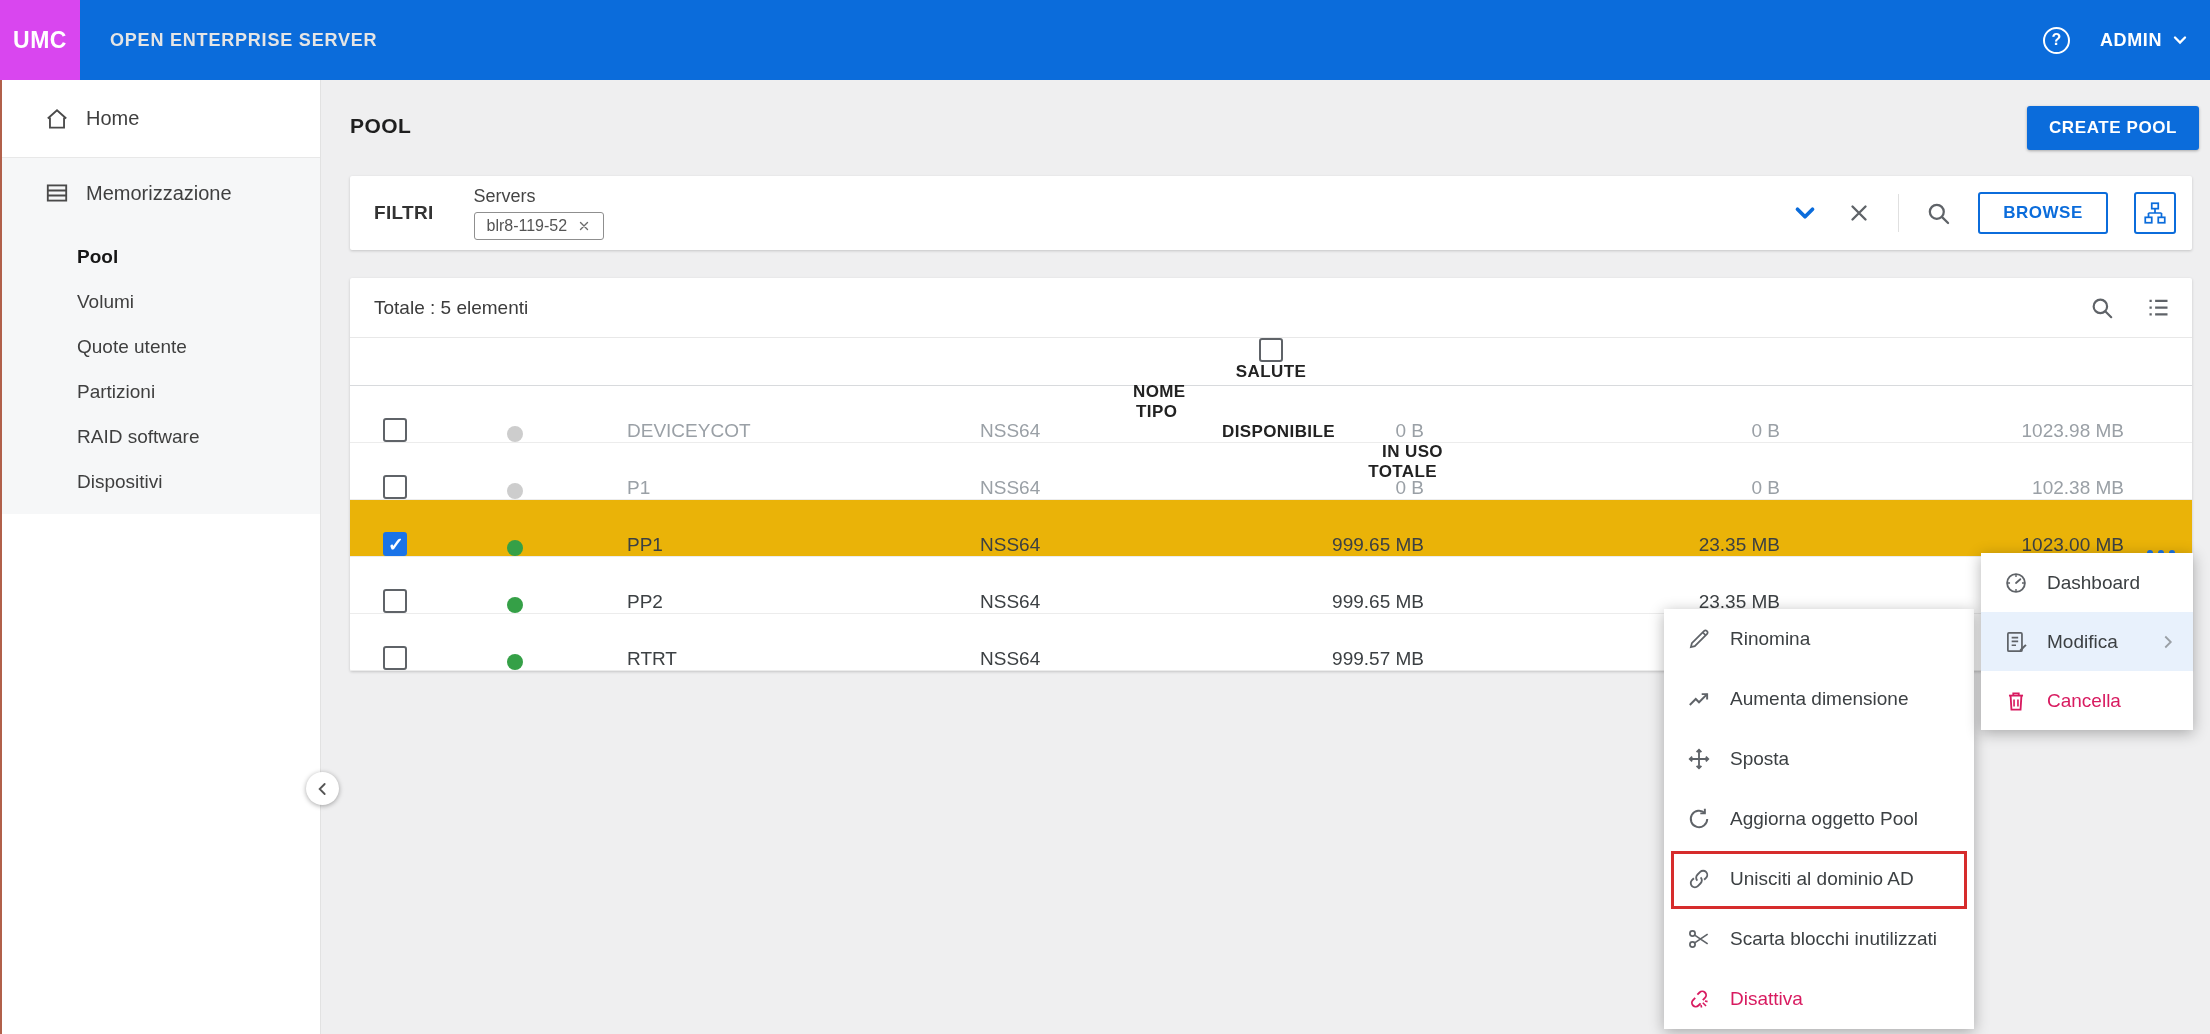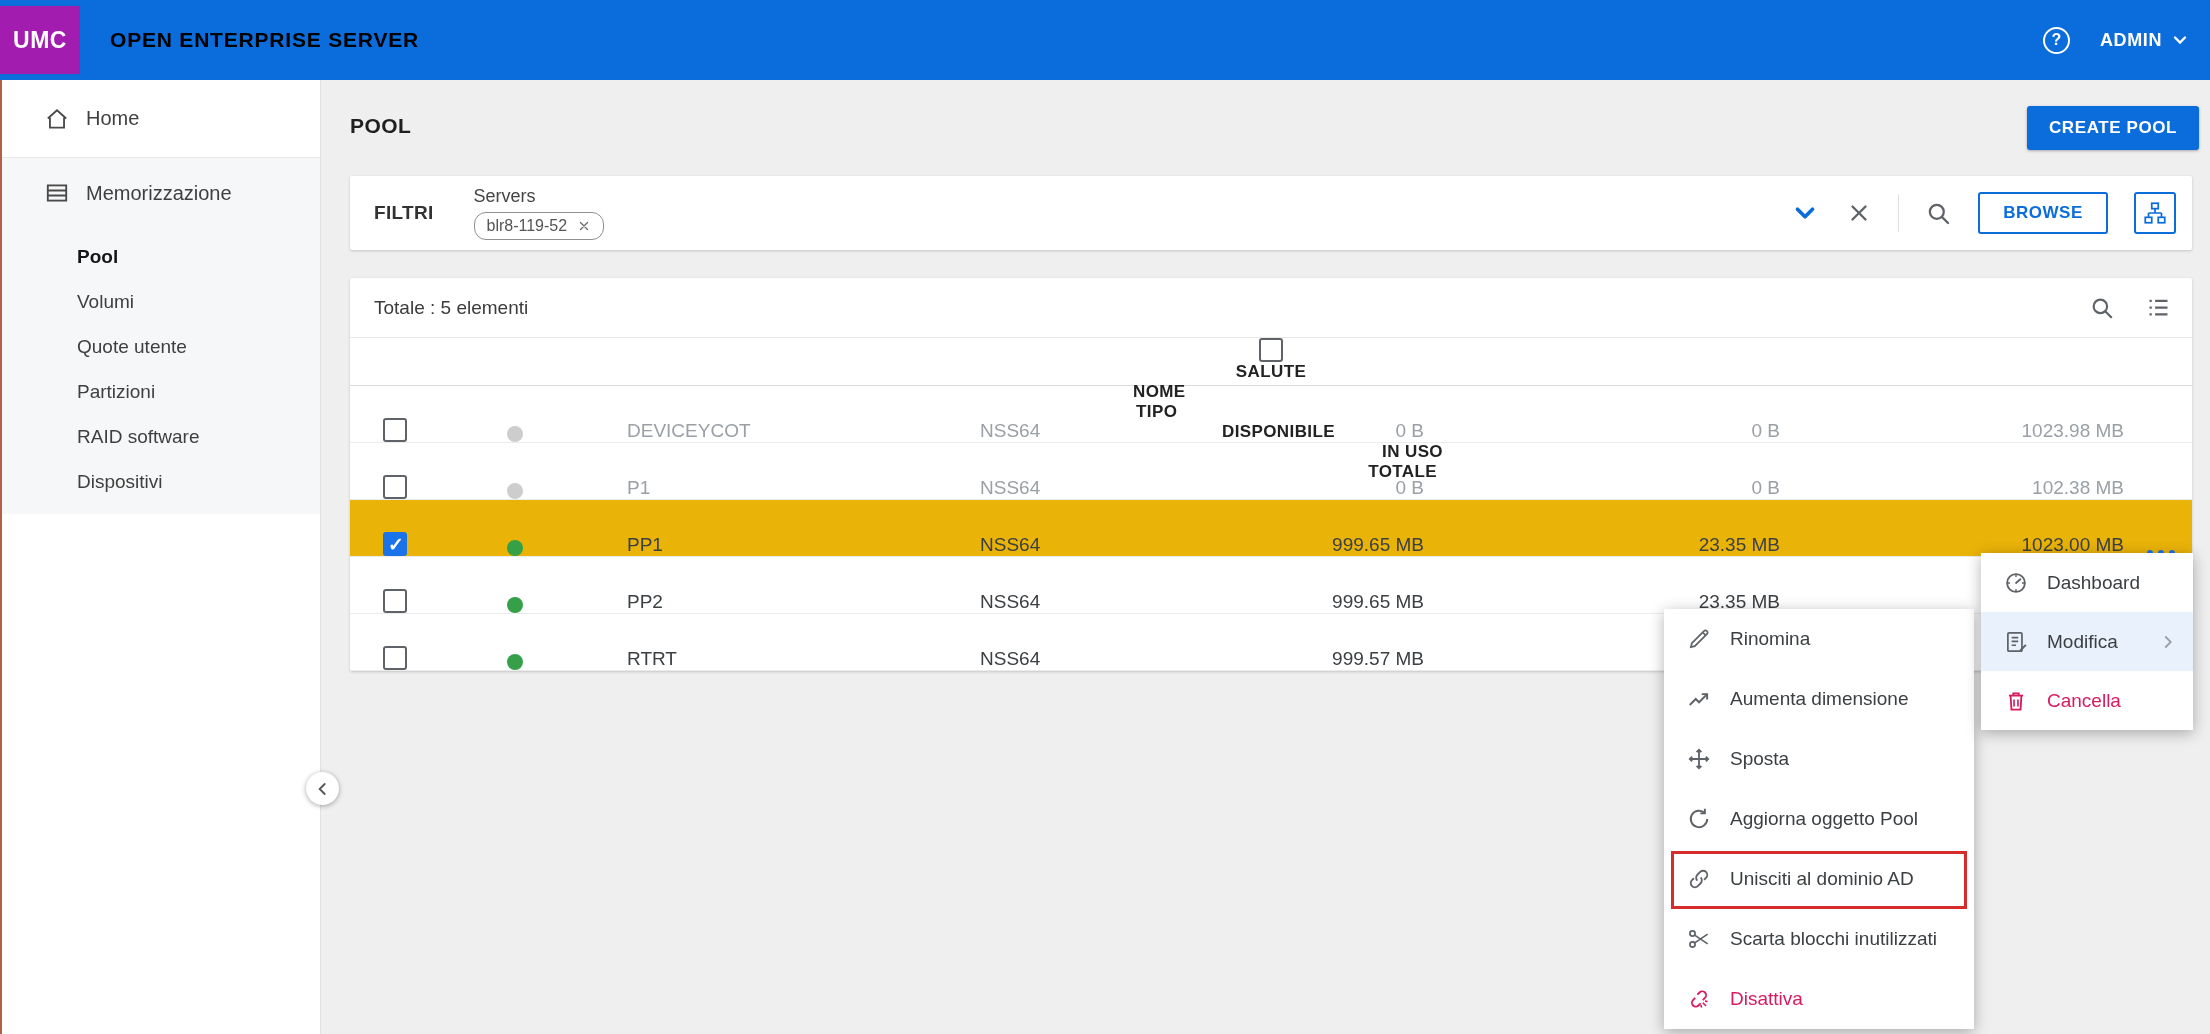--- a/index.html
+++ b/index.html
@@ -1,22 +1,22 @@
 <!DOCTYPE html>
 <html><head>
 <meta charset="utf-8">
 <style>
   * { margin:0; padding:0; box-sizing:border-box; }
   body { font-family:"Liberation Sans", sans-serif; background:#efeff0; }
   .app { position:relative; width:2210px; height:1034px; overflow:hidden; background:#efeff0; }
 
   
   .topbar { position:absolute; top:0; left:0; width:2210px; height:80px; background:#0b6cdb; display:flex; align-items:center; z-index:20; }
-  .brand-box { width:80px; height:68px; background:#a21caf; display:flex; align-items:center; justify-content:center; color:#fff; font-weight:bold; font-size:23px; letter-spacing:.5px; }
-  .product-title { margin-left:30px; color:#000000; font-weight:bold; font-size:21px; letter-spacing:.8px; }
+  .brand-box { width:80px; height:80px; background:#d946ef; display:flex; align-items:center; justify-content:center; color:#fff; font-weight:bold; font-size:23px; letter-spacing:.5px; }
+  .product-title { margin-left:30px; color:#e5e5e5; font-weight:bold; font-size:18px; letter-spacing:.8px; }
   .topbar-right { position:absolute; right:20px; top:0; height:80px; display:flex; align-items:center; gap:30px; }
   .help-circle { width:27px; height:27px; border:2px solid #fff; border-radius:50%; color:#fff; font-weight:bold; font-size:16px; display:flex; align-items:center; justify-content:center; cursor:pointer; }
   .admin { display:flex; align-items:center; gap:8px; color:#fff; font-weight:bold; font-size:18px; letter-spacing:.6px; cursor:pointer; }
 
   
   .sidebar { position:absolute; top:80px; left:0; width:321px; bottom:0; background:#fff; border-right:1px solid #e2e2e2; z-index:5; }
   .sidebar-accent { position:absolute; left:0; top:0; bottom:0; width:2px; background:#b1604a; }
   .side-item { display:flex; align-items:center; gap:16px; padding-left:44px; color:#3f3f3f; font-size:20px; cursor:pointer; }
   .home-item { height:78px; border-bottom:1px solid #e8e8e8; }
   .section { background:#f6f7f8; padding-bottom:10px; }
@@ -31,21 +31,21 @@
   .page-title { position:absolute; left:28px; top:34px; font-size:21px; font-weight:bold; color:#1f1f1f; letter-spacing:.4px; }
   .create-btn { position:absolute; left:1705px; top:26px; width:172px; height:44px; background:#0b6cdb; color:#fff; font-weight:bold; font-size:17px; letter-spacing:.6px; border:none; border-radius:3px; box-shadow:0 1px 3px rgba(0,0,0,.3); display:flex; align-items:center; justify-content:center; cursor:pointer; font-family:inherit; }
 
   .card { background:#fff; box-shadow:0 1px 3px rgba(0,0,0,.18); border-radius:2px; }
 
   
   .filter-card { position:absolute; left:28px; top:96px; width:1842px; height:74px; display:flex; align-items:center; }
   .filter-title { margin-left:24px; font-size:19px; font-weight:bold; color:#333; letter-spacing:.3px; }
   .filter-field { display:flex; flex-direction:column; margin-left:40px; gap:5px; }
   .field-label { font-size:18px; color:#454545; }
-  .chip { display:inline-flex; align-items:center; gap:10px; height:28px; padding:0 12px; border:1px solid #8f8f8f; border-radius:12px; font-size:16px; color:#555; width:max-content; cursor:default; }
+  .chip { display:inline-flex; align-items:center; gap:10px; height:28px; padding:0 12px; border:1px solid #8f8f8f; border-radius:3px; font-size:16px; color:#555; width:max-content; cursor:default; }
   .chip .chip-x { font-size:15px; color:#6b6b6b; cursor:pointer; }
   .filter-right { margin-left:auto; display:flex; align-items:center; gap:26px; padding-right:16px; }
   .v-div { width:1px; height:38px; background:#e0e0e0; }
   .browse-btn { width:130px; height:42px; background:#fff; border:2px solid #0b6cdb; border-radius:3px; color:#0b6cdb; font-weight:bold; font-size:17px; letter-spacing:.5px; display:flex; align-items:center; justify-content:center; cursor:pointer; font-family:inherit; }
   .tree-btn { width:42px; height:42px; border:2px solid #0b6cdb; border-radius:3px; background:#fff; display:flex; align-items:center; justify-content:center; cursor:pointer; }
   .icon-btn { background:none; border:none; display:flex; align-items:center; justify-content:center; cursor:pointer; padding:0; }
 
   
   .table-card { position:absolute; left:28px; top:198px; width:1842px; height:393px; }
   .summary-row { height:60px; display:flex; align-items:center; border-bottom:1px solid #e8e8e8; }

